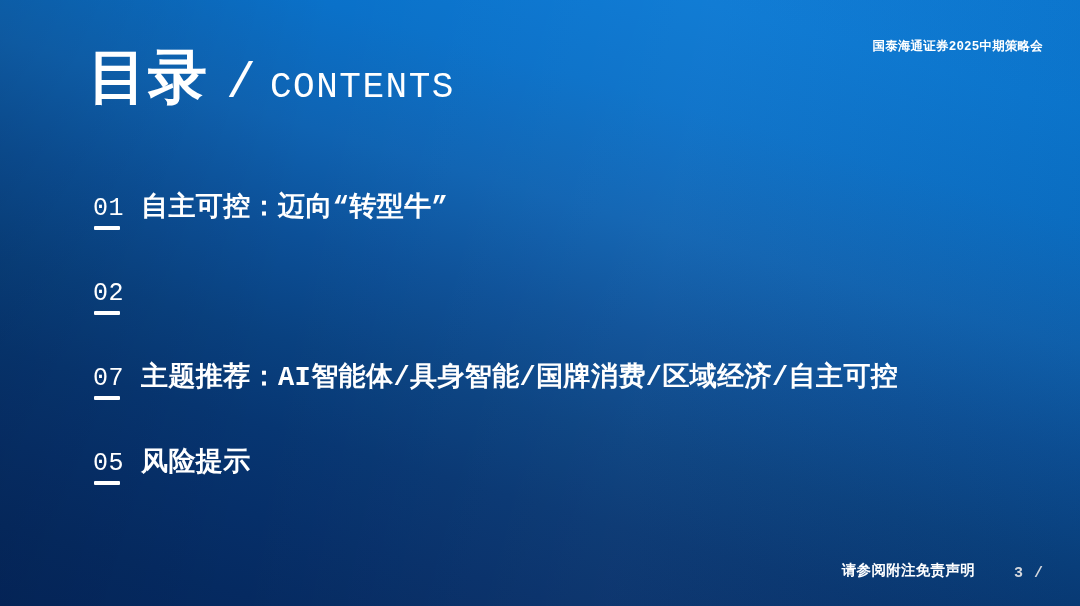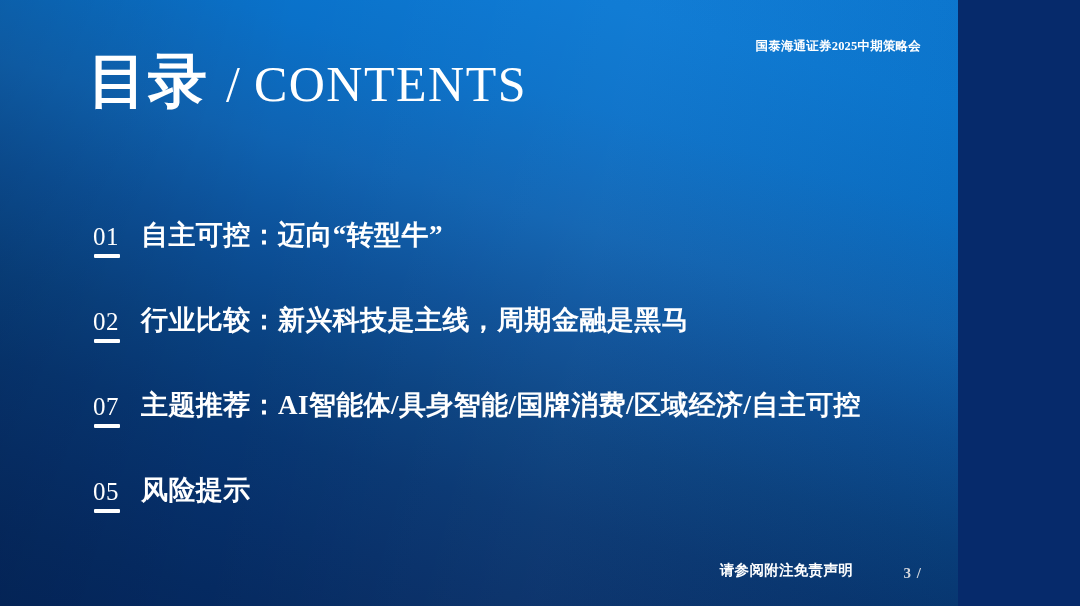--- a/index.html
+++ b/index.html
@@ -5,22 +5,22 @@
   * { margin:0; padding:0; box-sizing:border-box; }
 
   html, body {
     width:1080px; height:606px;
     overflow:hidden;
     background:#062a6b;
   }
 
   .slide {
     position:relative;
-    width:958px; height:606px;
-    font-family:Liberation Serif, serif;
+    width:1080px; height:606px;
+    font-family:Liberation Mono, monospace;
     
     background:
       linear-gradient(196deg,
         #0b7ad6 0%,
         #0a78d3 12%,
         #0a71c9 24%,
         #0f63b2 38%,
         #0c5098 50%,
         #094180 62%,
         #073672 72%,
@@ -68,36 +68,36 @@
     line-height:1;
   }
   .title-slash {
     font-size:50px;
     font-weight:300;
     color:#ffffff;
     line-height:1;
     margin:0 14px 0 18px;
   }
   .title-en {
-    font-size:50px;
+    font-size:36px;
     font-weight:300;
     color:#ffffff;
     letter-spacing:1.5px;
     line-height:1;
   }
 
   
   .toc {
     position:absolute;
     left:93px; top:164px;
     width:940px;
   }
   .toc-item {
     display:flex;
-    align-items:flex-end;
+    align-items:center;
     height:85px;
     white-space:nowrap;
   }
   .toc-num-wrap {
     position:relative;
     width:48px;
     flex:0 0 48px;
     padding-top:4px;
   }
   .toc-num {
@@ -167,21 +167,20 @@
         <span class="toc-underline"></span>
       </span>
       <span class="toc-label">自主可控：迈向“转型牛”</span>
     </div>
 
     <div class="toc-item">
       <span class="toc-num-wrap">
         <span class="toc-num">02</span>
         <span class="toc-underline"></span>
       </span>
-      <span class="toc-label">行业比较：新兴科技是主线，周期金融是黑马</span>
     </div>
 
     <div class="toc-item">
       <span class="toc-num-wrap">
         <span class="toc-num">07</span>
         <span class="toc-underline"></span>
       </span>
       <span class="toc-label">主题推荐：AI智能体/具身智能/国牌消费/区域经济/自主可控</span>
     </div>
 

